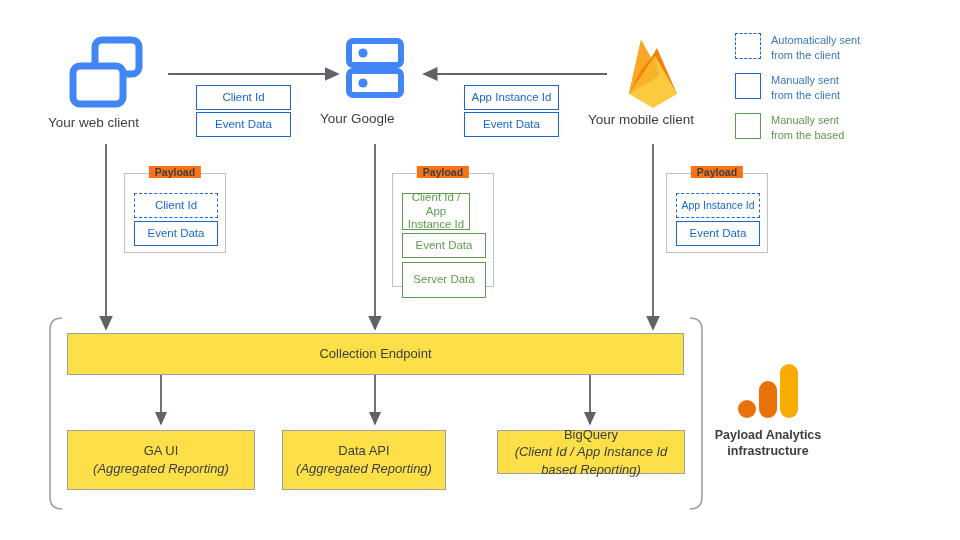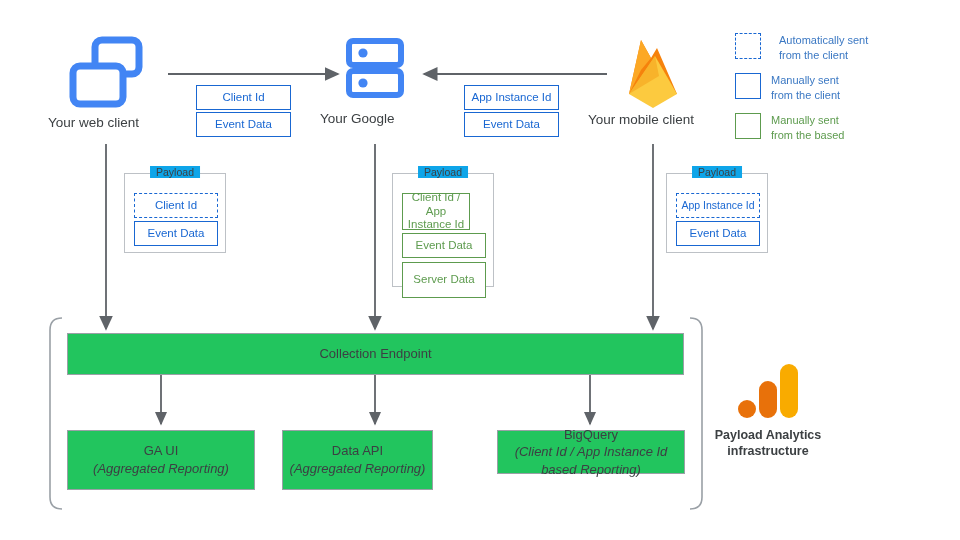--- a/index.html
+++ b/index.html
@@ -14,25 +14,25 @@
   
   .chip{box-sizing:border-box;display:flex;align-items:center;justify-content:center;
         text-align:center;font-size:11.5px;line-height:1.2;}
   .chip.blue{border:1.4px solid #1967d2;color:#1967d2;background:#fff;}
   .chip.blue-dashed{border:1.4px dashed #1967d2;color:#1967d2;background:#fff;}
   .chip.green{border:1.4px solid #5d9b4e;color:#5d9b4e;background:#fff;}
 
   
   .payload{box-sizing:border-box;border:1px solid #bdc1c6;background:#fff;}
   .payload-title{position:absolute;top:-8px;left:50%;transform:translateX(-50%);
-                 background:#0ea5e9;padding:0 6px;font-size:10.5px;font-weight:normal;
+                 background:#f97316;padding:0 6px;font-size:10.5px;font-weight:bold;
                  color:#3c4043;white-space:nowrap;text-align:right;}
 
   
-  .gbox{box-sizing:border-box;border:1px solid #9aa0a6;background:#22c55e;
+  .gbox{box-sizing:border-box;border:1px solid #9aa0a6;background:#fde047;
         display:flex;flex-direction:column;align-items:center;justify-content:center;
         text-align:center;font-size:13px;line-height:1.35;color:#3c4043;}
   .gbox .sub{font-style:italic;}
 
   
   .legend-row{position:absolute;display:flex;align-items:flex-start;}
   .legend-swatch{box-sizing:border-box;width:26px;height:26px;background:#fff;flex:none;}
   .sw-blue-dashed{border:1.5px dashed #1967d2;}
   .sw-blue{border:1.5px solid #1967d2;}
   .sw-green{border:1.5px solid #5d9b4e;}
@@ -132,42 +132,42 @@
 
   <div class="gbox abs" style="left:67px;top:333px;width:617px;height:42px;">
     <div>Collection Endpoint</div>
   </div>
 
   <div class="gbox abs" style="left:67px;top:430px;width:188px;height:60px;">
     <div>GA UI</div>
     <div class="sub">(Aggregated Reporting)</div>
   </div>
 
-  <div class="gbox abs" style="left:282px;top:430px;width:151px;height:60px;">
+  <div class="gbox abs" style="left:282px;top:430px;width:164px;height:60px;">
     <div>Data API</div>
     <div class="sub">(Aggregated Reporting)</div>
   </div>
 
   <div class="gbox abs" style="left:497px;top:430px;width:188px;height:44px;">
     <div>BigQuery</div>
     <div class="sub" style="white-space:pre-line;">(Client Id / App Instance Id
 based Reporting)</div>
   </div>
 
   <div class="abs" style="left:700px;top:362px;width:136px;">
     <svg style="margin:0 auto;display:block;" width="64" height="58" viewBox="0 0 64 58">
       <rect x="44" y="2" width="18" height="54" rx="9" ry="9" fill="#f9ab00"></rect>
       <rect x="23" y="19" width="18" height="37" rx="9" ry="9" fill="#e8710a"></rect>
       <circle cx="11" cy="47" r="9" fill="#e8710a"></circle>
     </svg>
     <div class="ga-caption" style="margin-top:7px;">Payload Analytics</div>
     <div class="ga-caption">infrastructure</div>
   </div>
 
-  <div class="legend-row" style="left:735px;top:33px;gap:8px;">
+  <div class="legend-row" style="left:735px;top:33px;">
     <div class="legend-swatch sw-blue-dashed"></div>
     <div class="legend-text blue">
       <div>Automatically sent</div>
       <div>from the client</div>
     </div>
   </div>
 
   <div class="legend-row" style="left:735px;top:73px;">
     <div class="legend-swatch sw-blue"></div>
     <div class="legend-text blue">

